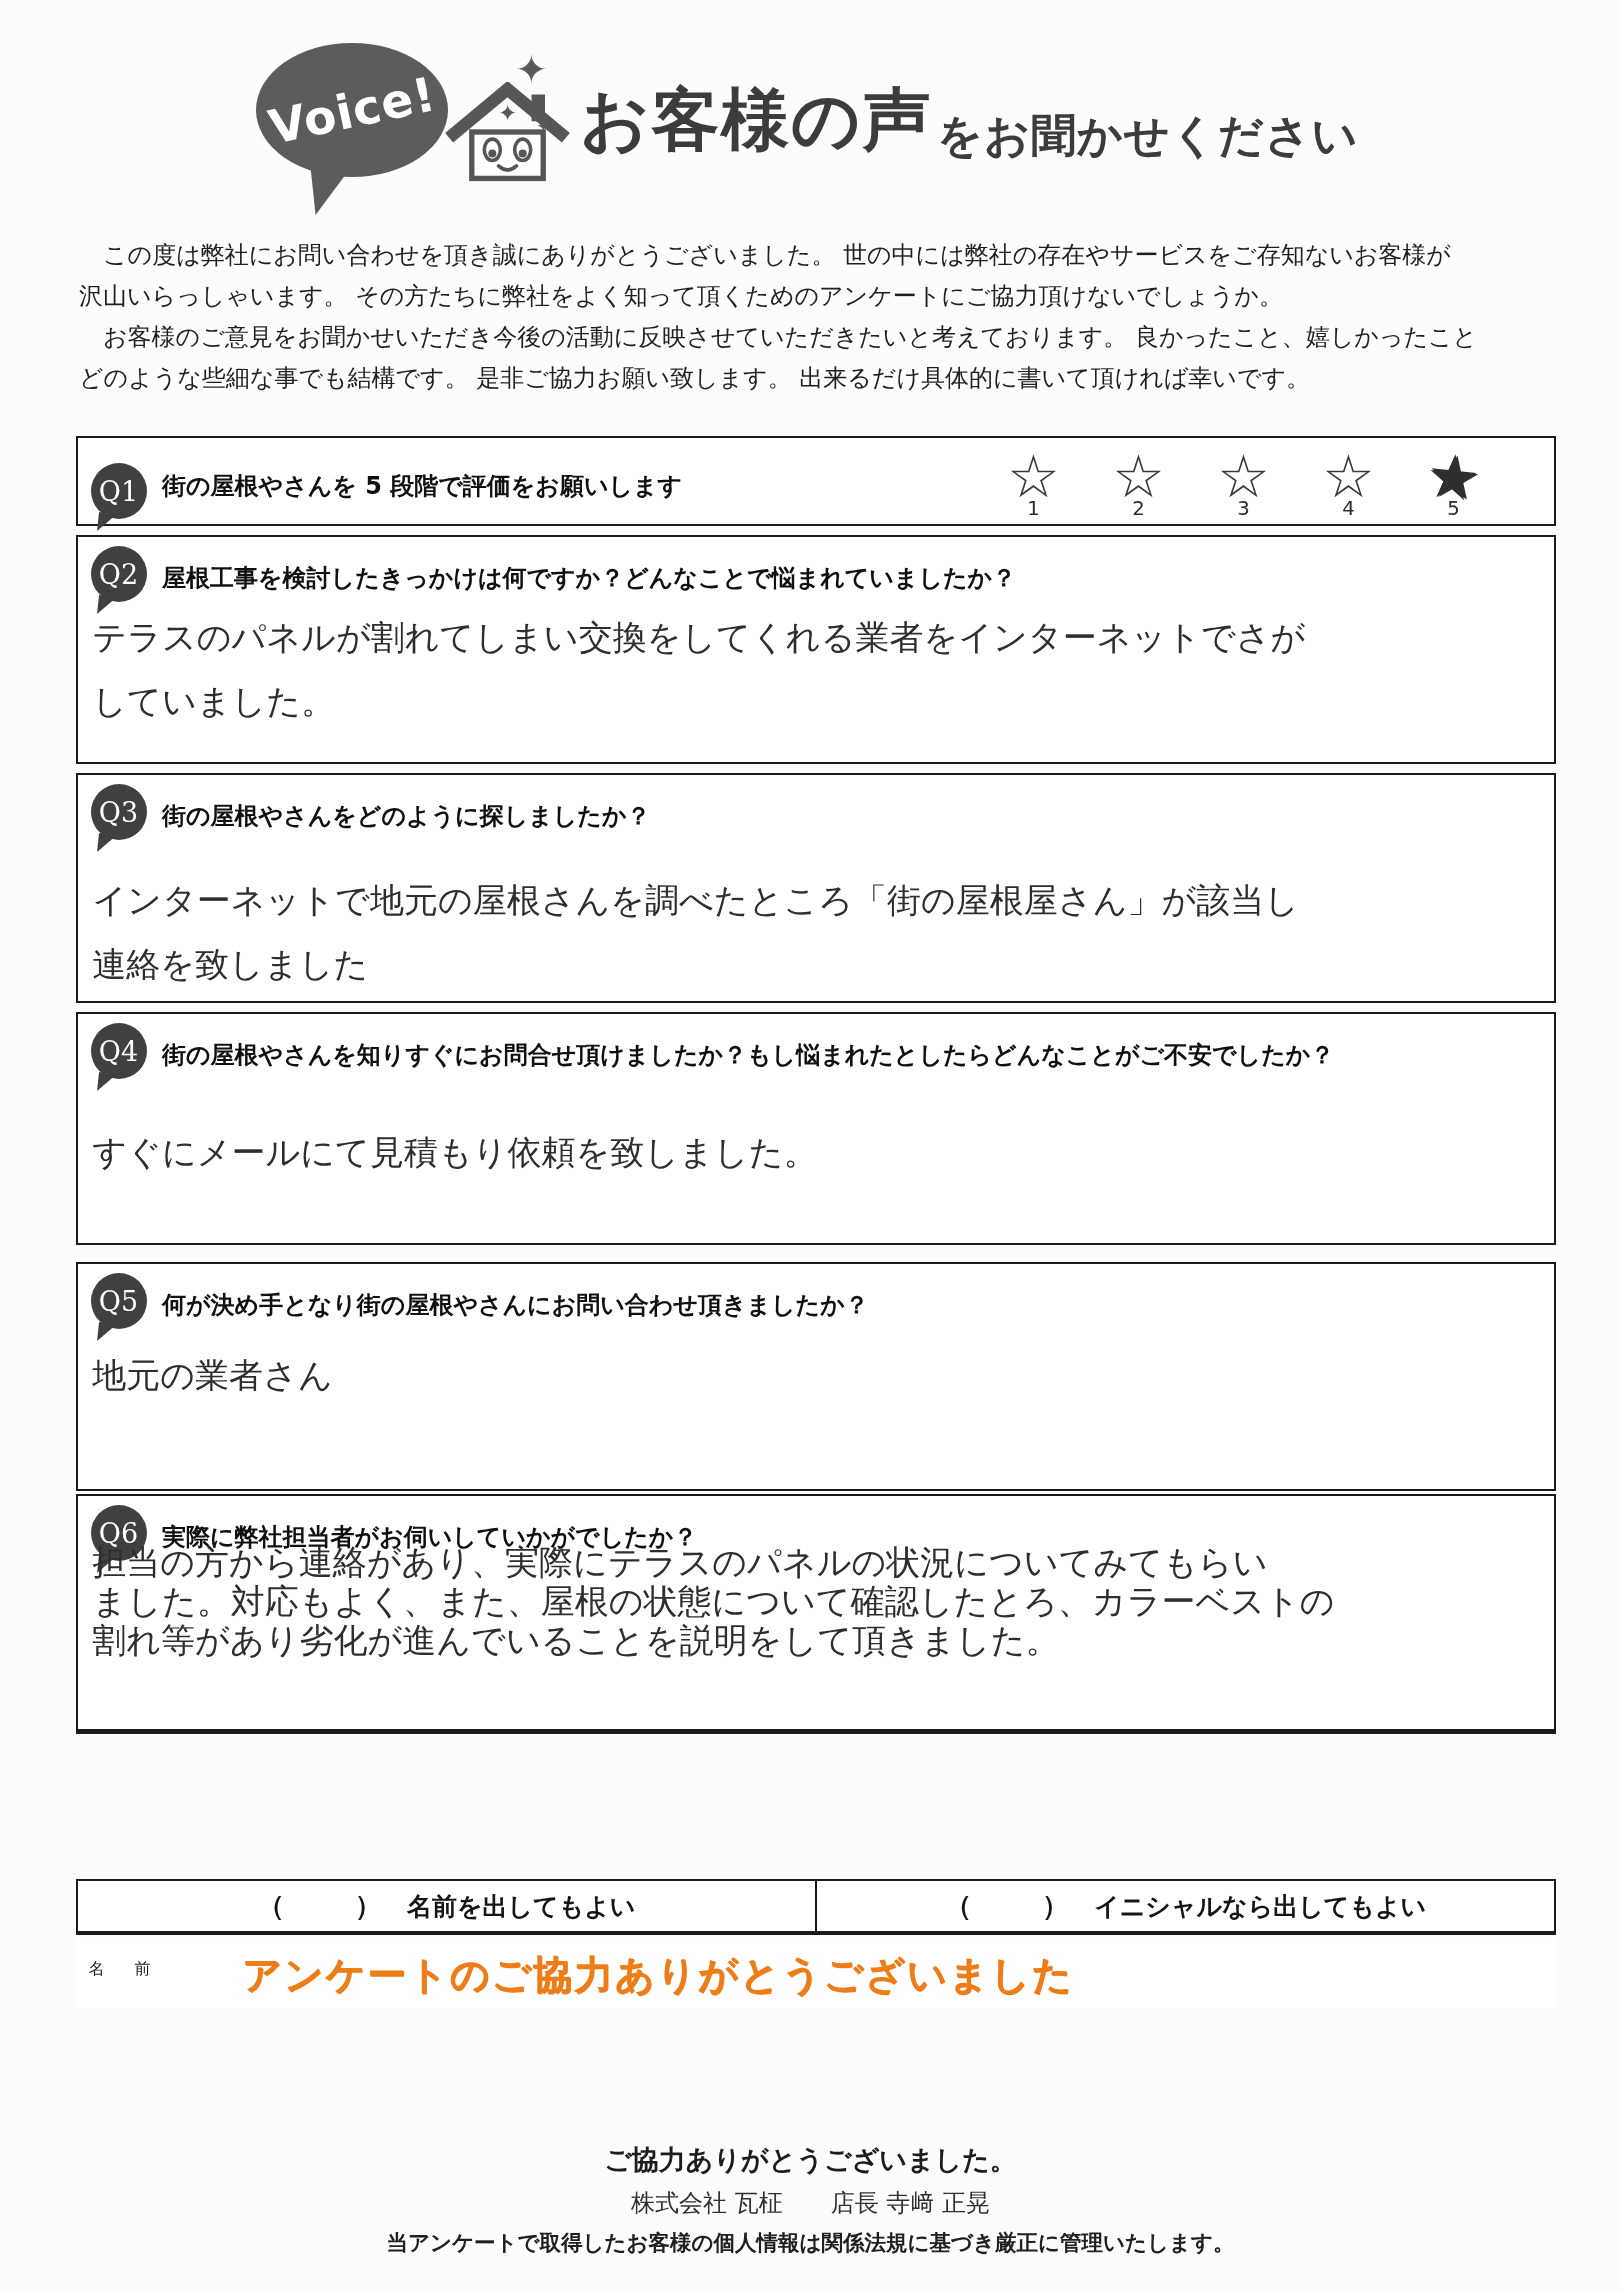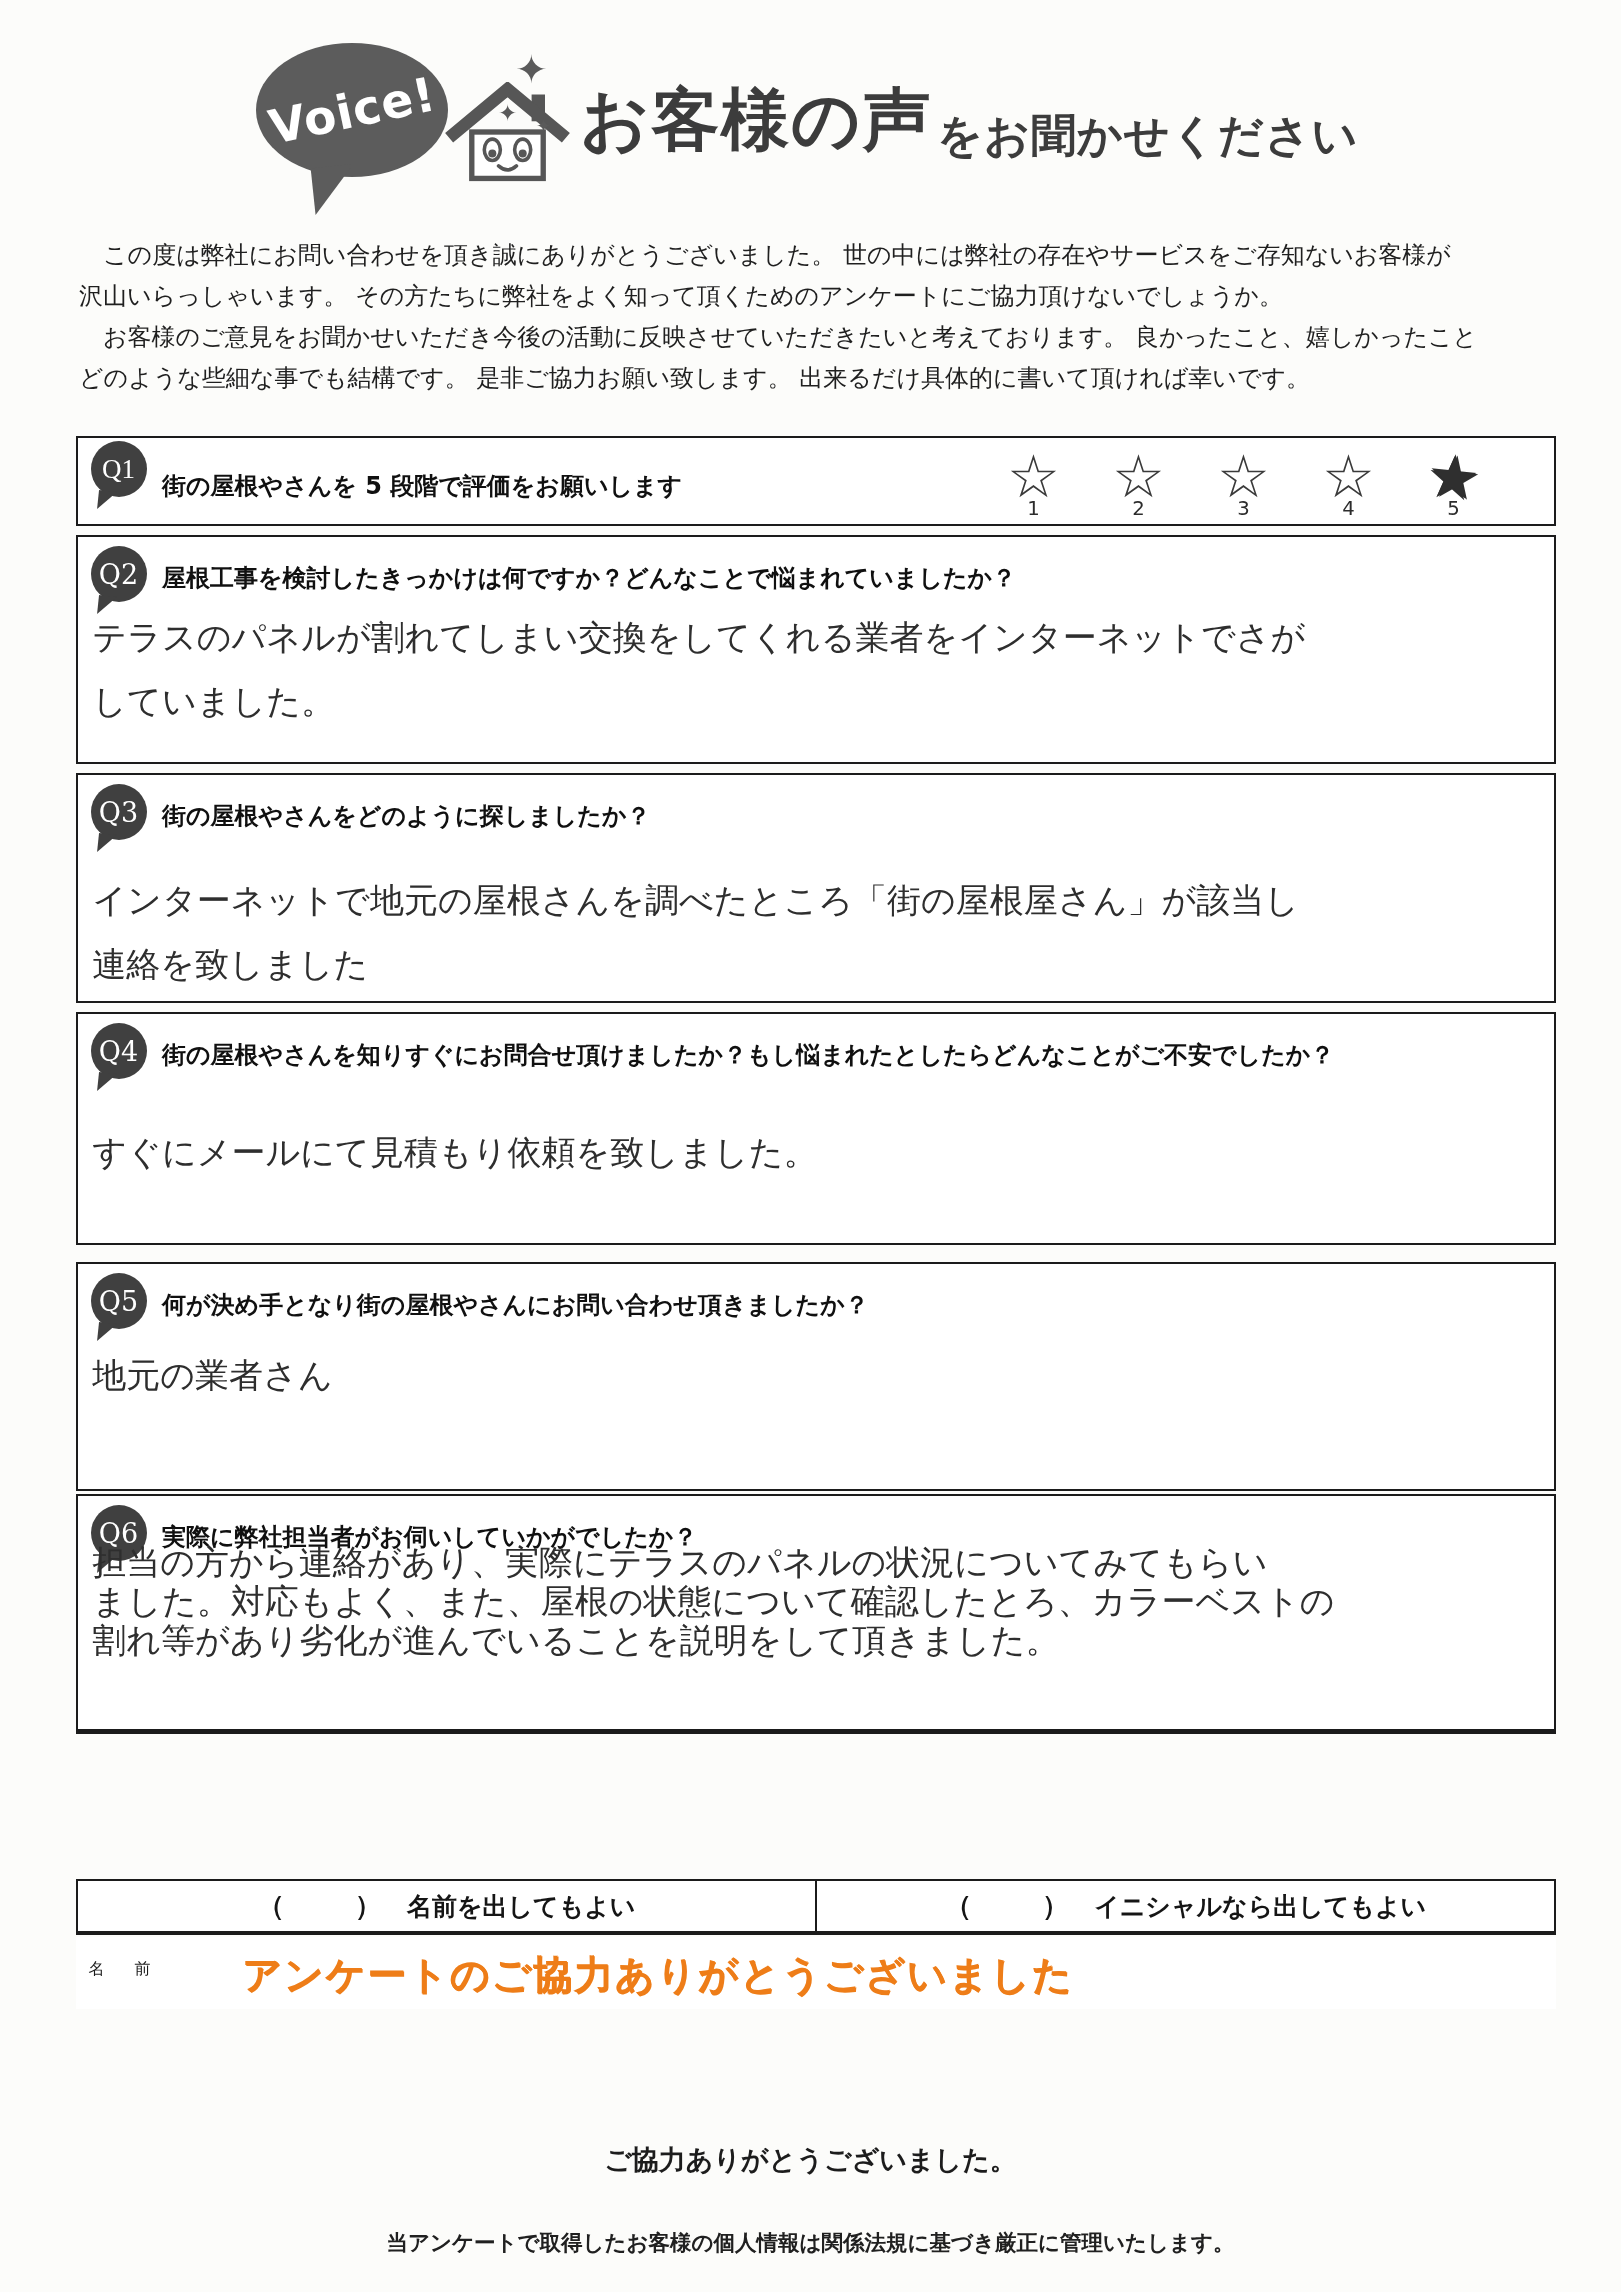--- a/index.html
+++ b/index.html
@@ -28,21 +28,21 @@
   .q2{top:535px;height:229px;}
   .q3{top:773px;height:230px;}
   .q4{top:1012px;height:233px;}
   .q5{top:1262px;height:229px;}
   .q6{top:1494px;height:240px;border-bottom-width:5.4px;}
   .qmark{position:absolute;left:12.5px;top:9px;width:56px;height:56px;background:#404040;border-radius:50%;
     color:#fff;display:flex;align-items:center;justify-content:center;
     font-family:"DejaVu Serif","Liberation Serif",serif;font-size:27px;}
   .qmark::after{content:"";position:absolute;left:7.2px;bottom:-13.4px;width:0;height:0;
     border-top:19.7px solid #404040;border-right:18px solid transparent;transform:rotate(6deg);}
-  .q1 .qmark{top:3px;font-family:Liberation Serif, serif;}
+  .q1 .qmark{top:25px;}
   .qlabel{position:absolute;left:84px;top:25px;font-size:24px;font-weight:bold;color:#101010;}
   .q1 .qlabel{top:32px;}
   .answer{position:absolute;left:14.3px;font-size:34px;line-height:64px;color:#2e2e2e;white-space:pre-line;}
   .q2 .answer{top:68px;}
   .q3 .answer{top:93px;}
   .q4 .answer{top:106px;}
   .q5 .answer{top:79px;}
   .q6 .answer{top:47px;line-height:39px;}
 
   
@@ -200,16 +200,17 @@
     </div>
   </div>
 
   <div class="name-row">
     <div class="name-label">名 前</div>
     <div class="name-value">アンケートのご協力ありがとうございました</div>
   </div>
 
 
   <div class="thanks">ご協力ありがとうございました。</div>
+  <div class="company">株式会社 瓦柾　　店長 寺﨑 正晃</div>
   <div class="privacy">当アンケートで取得したお客様の個人情報は関係法規に基づき厳正に管理いたします。</div>
 
 </div>
 
 
 </body></html>

